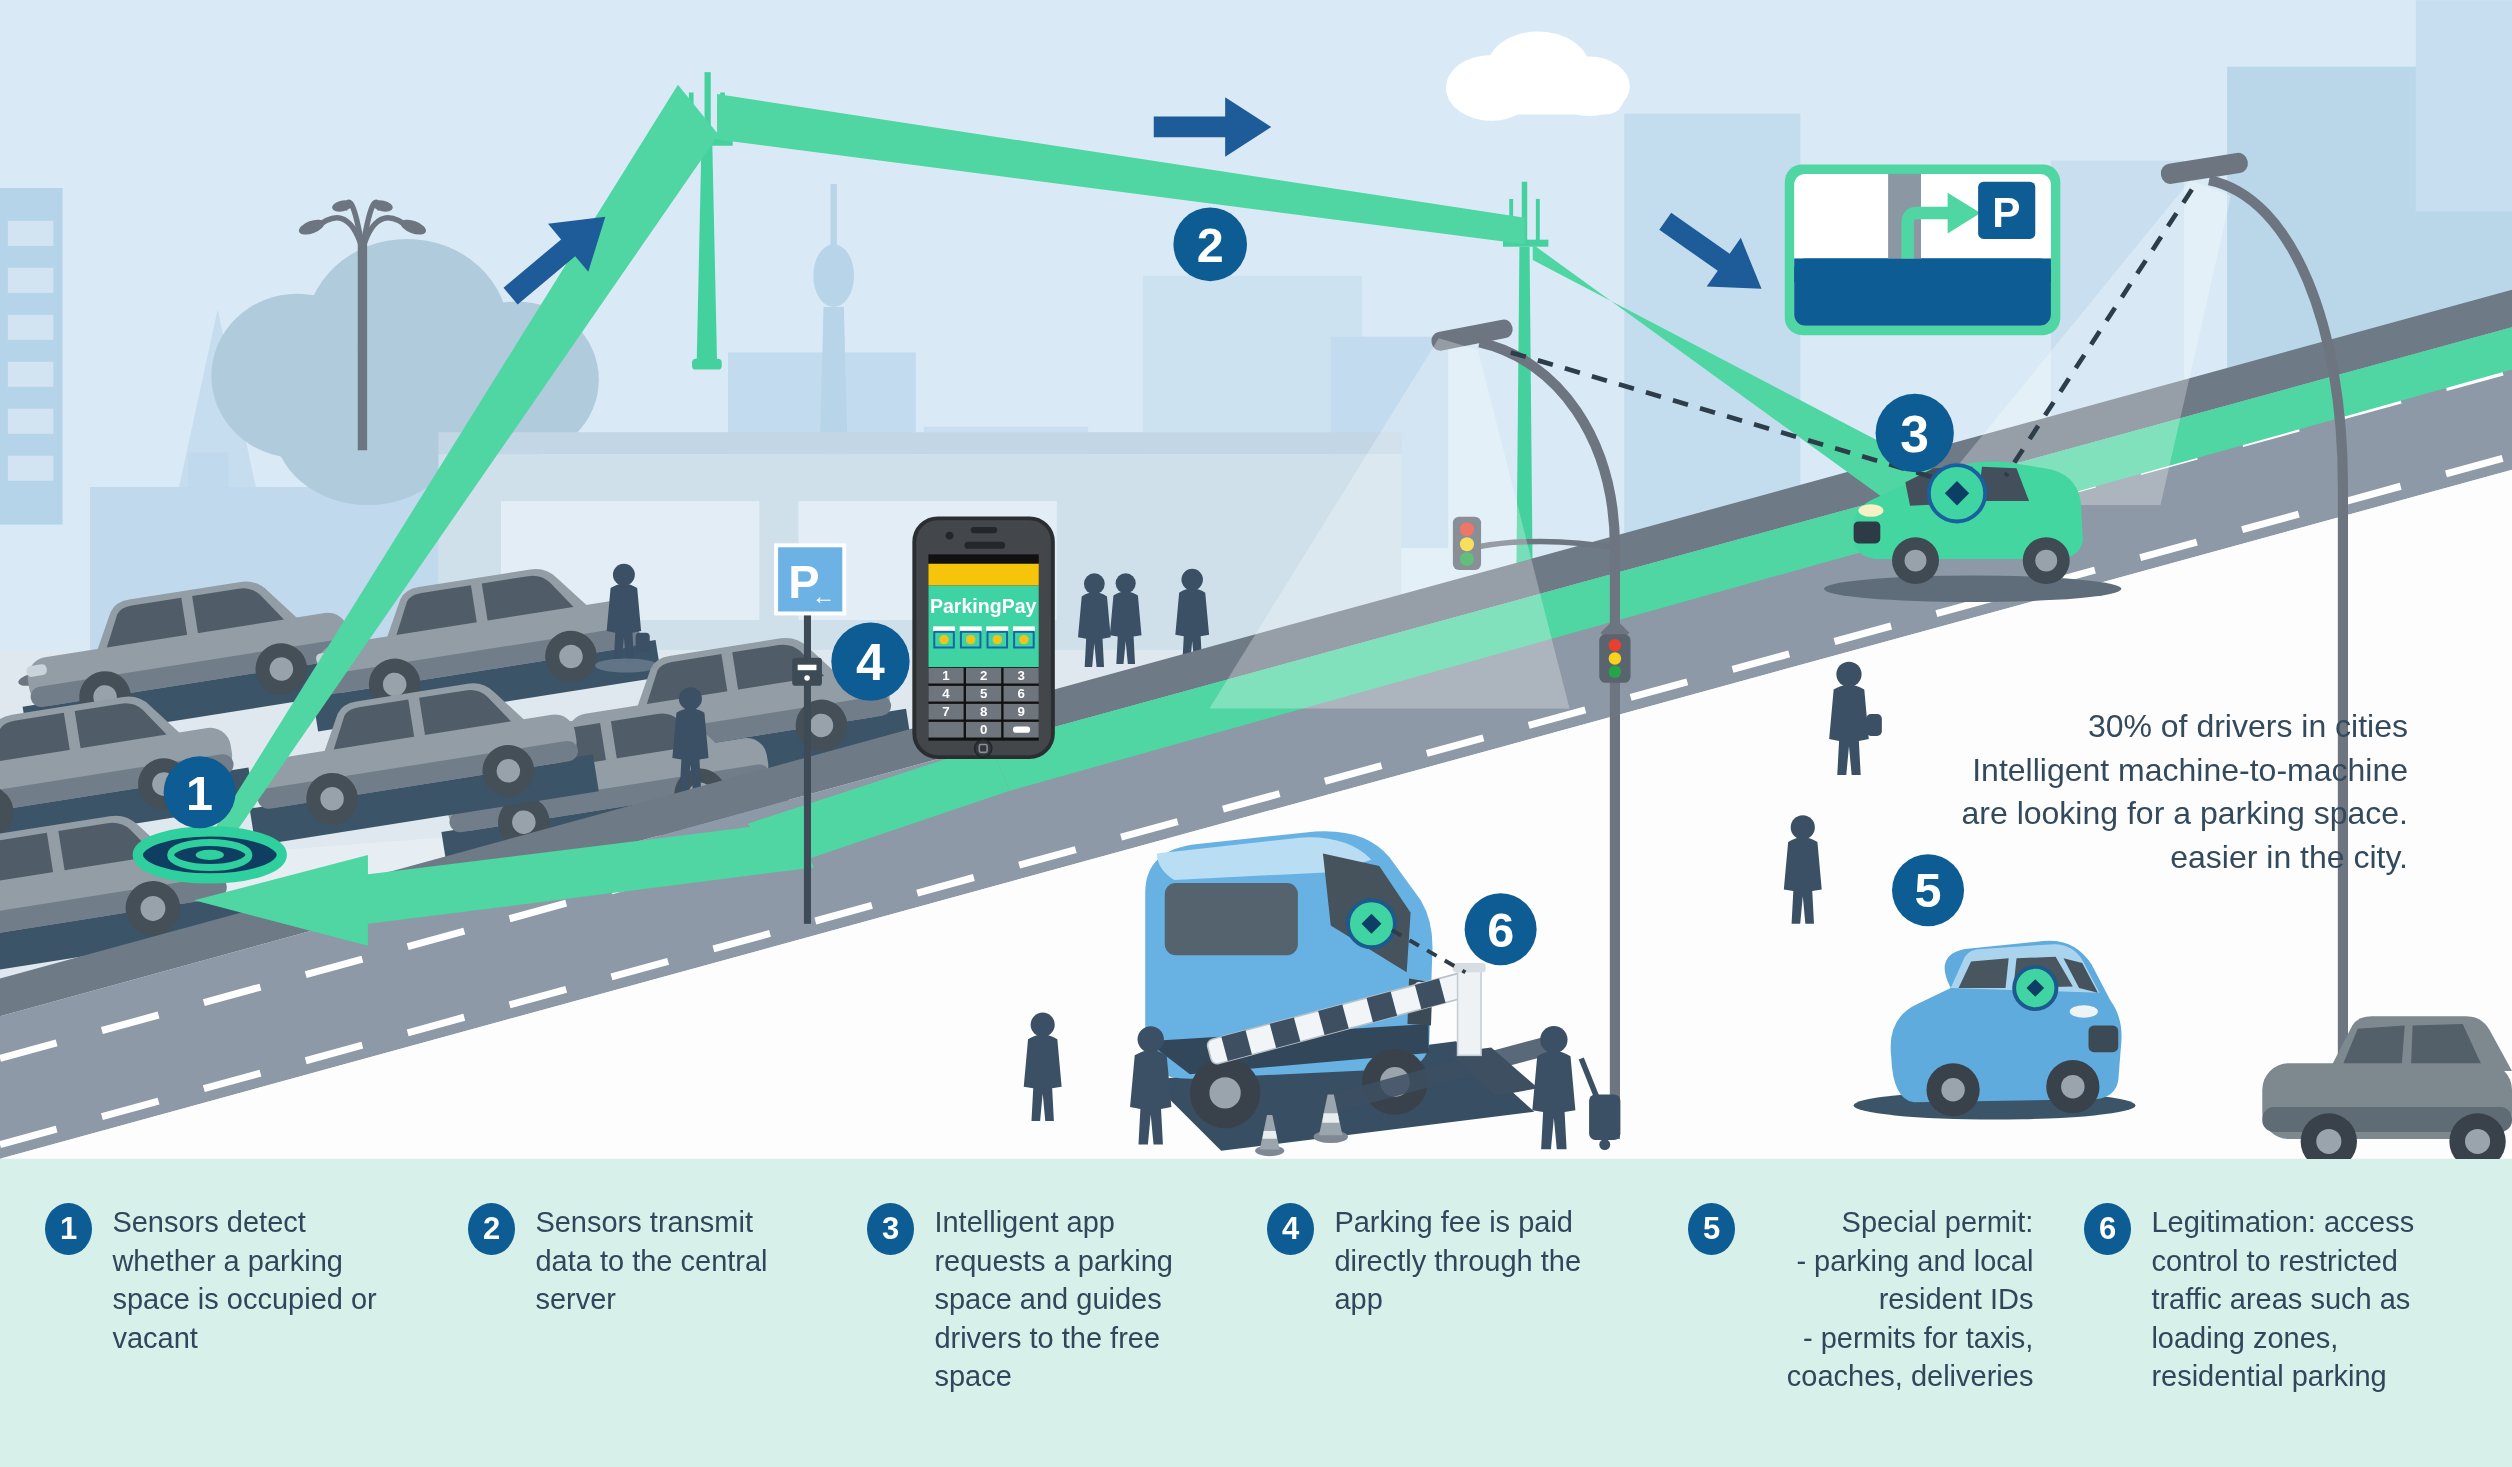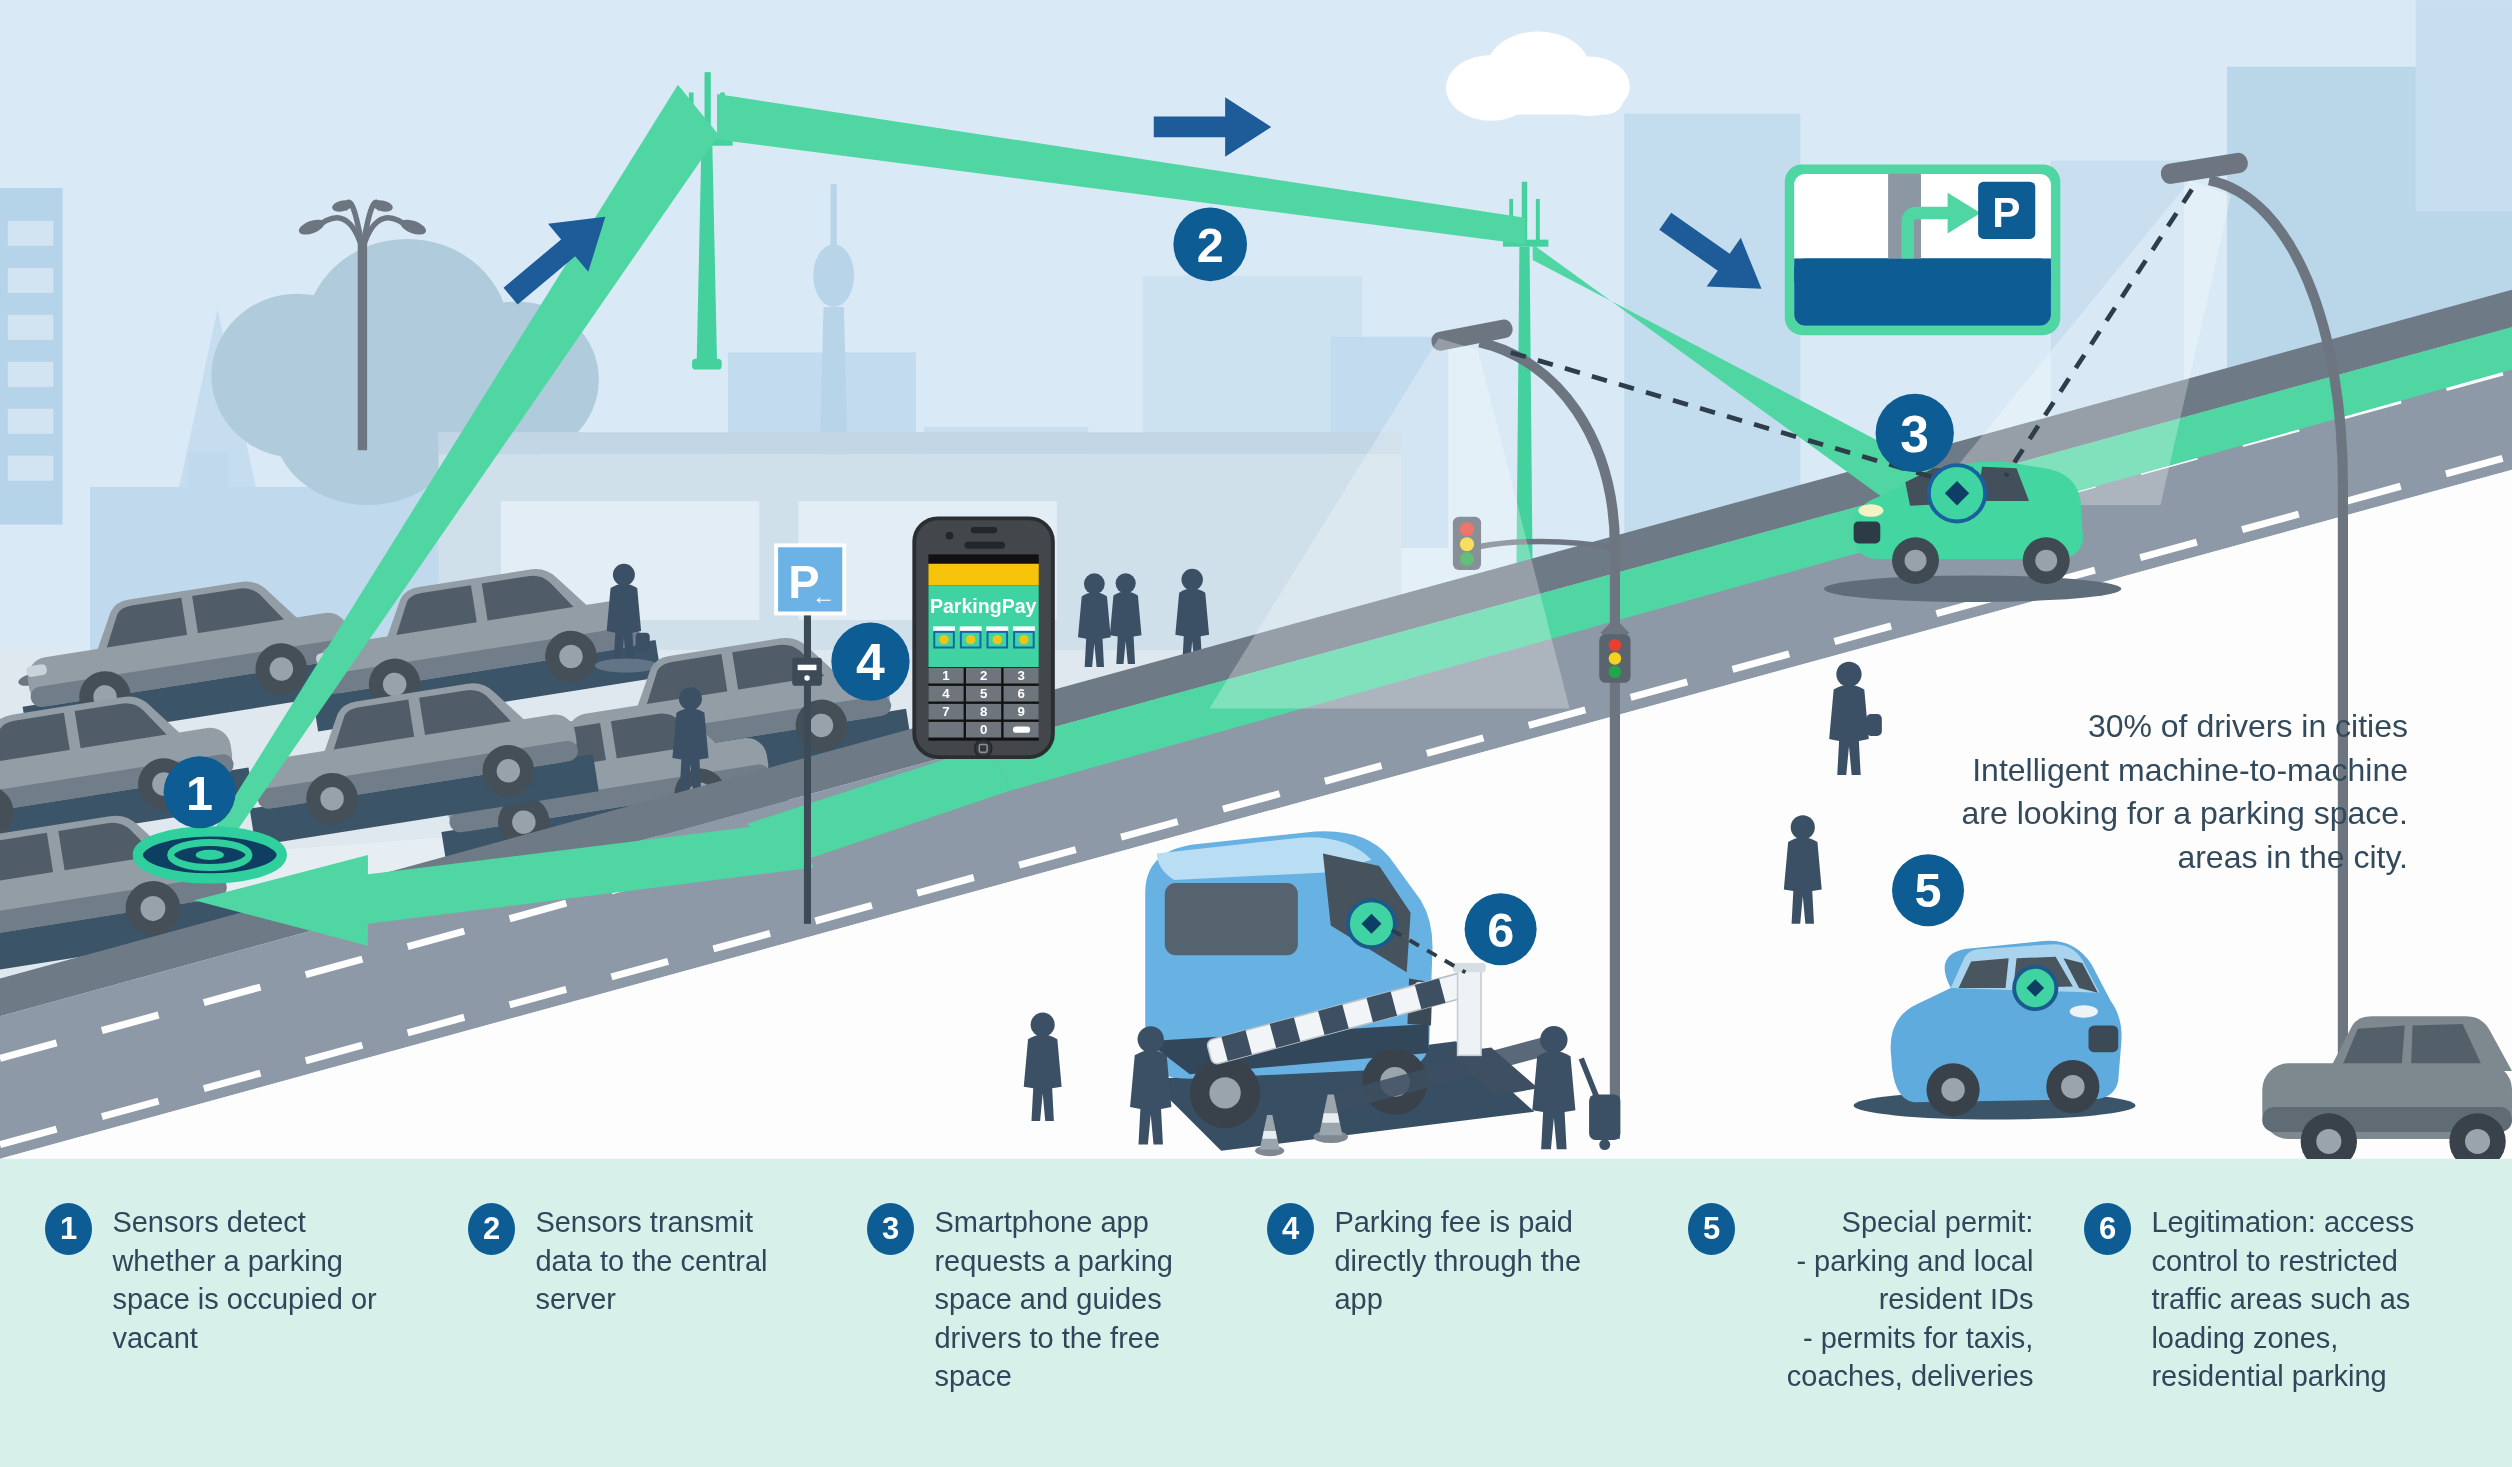--- a/index.html
+++ b/index.html
@@ -428,41 +428,41 @@
     <text x="2463" y="1159" font-size="62" fill="#ffffff">5</text>
     <circle cx="1917" cy="1187" r="46" fill="#0d5c93"></circle>
     <text x="1917" y="1209" font-size="62" fill="#ffffff">6</text>
   </g>
 </svg>
 
 <div class="stat">
   <div>30% of drivers in cities</div>
   <div>Intelligent machine-to-machine</div>
   <div>are looking for a parking space.</div>
-  <div>areas in the city.</div>
+  <div>easier in the city.</div>
 </div>
 
 <div class="legend">
   <div class="legend-item li1">
     <div class="lbadge">
           <span>1</span>
         </div>
     <div class="ltext">Sensors detect whether a parking space is occupied or vacant</div>
   </div>
   <div class="legend-item li2">
     <div class="lbadge">
           <span>2</span>
         </div>
     <div class="ltext">Sensors transmit data to the central server</div>
   </div>
   <div class="legend-item li3">
     <div class="lbadge">
           <span>3</span>
         </div>
-    <div class="ltext">Smartphone app requests a parking space and guides drivers to the free space</div>
+    <div class="ltext">Intelligent app requests a parking space and guides drivers to the free space</div>
   </div>
   <div class="legend-item li4">
     <div class="lbadge">
           <span>4</span>
         </div>
     <div class="ltext">Parking fee is paid directly through the app</div>
   </div>
   <div class="legend-item li5">
     <div class="lbadge">
           <span>5</span>

